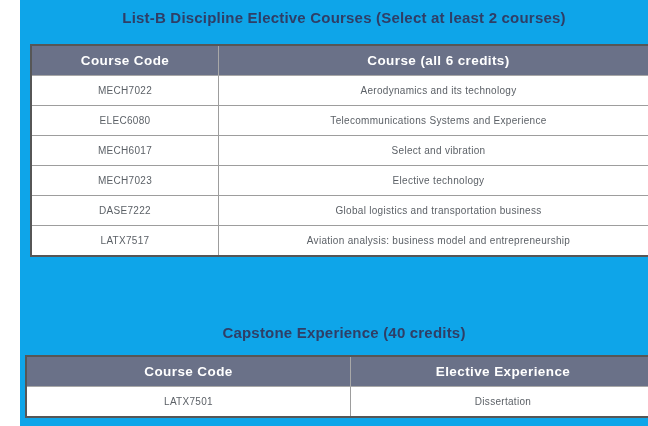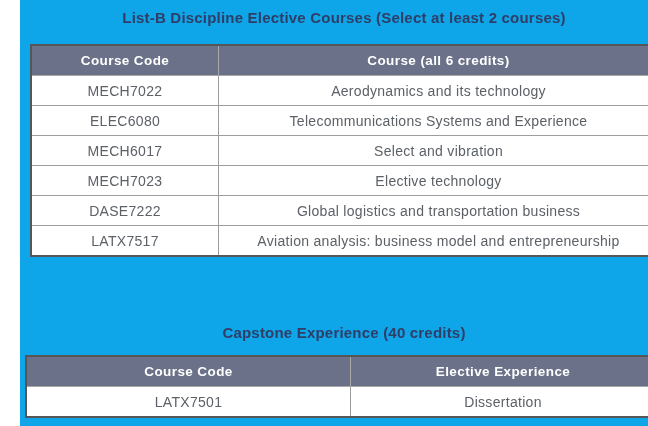--- a/index.html
+++ b/index.html
@@ -49,21 +49,21 @@
     font-size: 13.5px;
     letter-spacing: 0.4px;
     height: 29px;
     border: 1px solid #a8a8a8;
     text-align: center;
     padding: 0 4px;
   }
   .course-table td {
     background: #ffffff;
     color: #5c6167;
-    font-size: 14px;
+    font-size: 10px;
     letter-spacing: 0.3px;
     height: 29px;
     border: 1px solid #9d9d9d;
     text-align: center;
     padding: 0 4px;
   }
   .table-1 .col-code { width: 178px; }
   .table-2 .col-code { width: 50%; }
 </style>
 </head>

